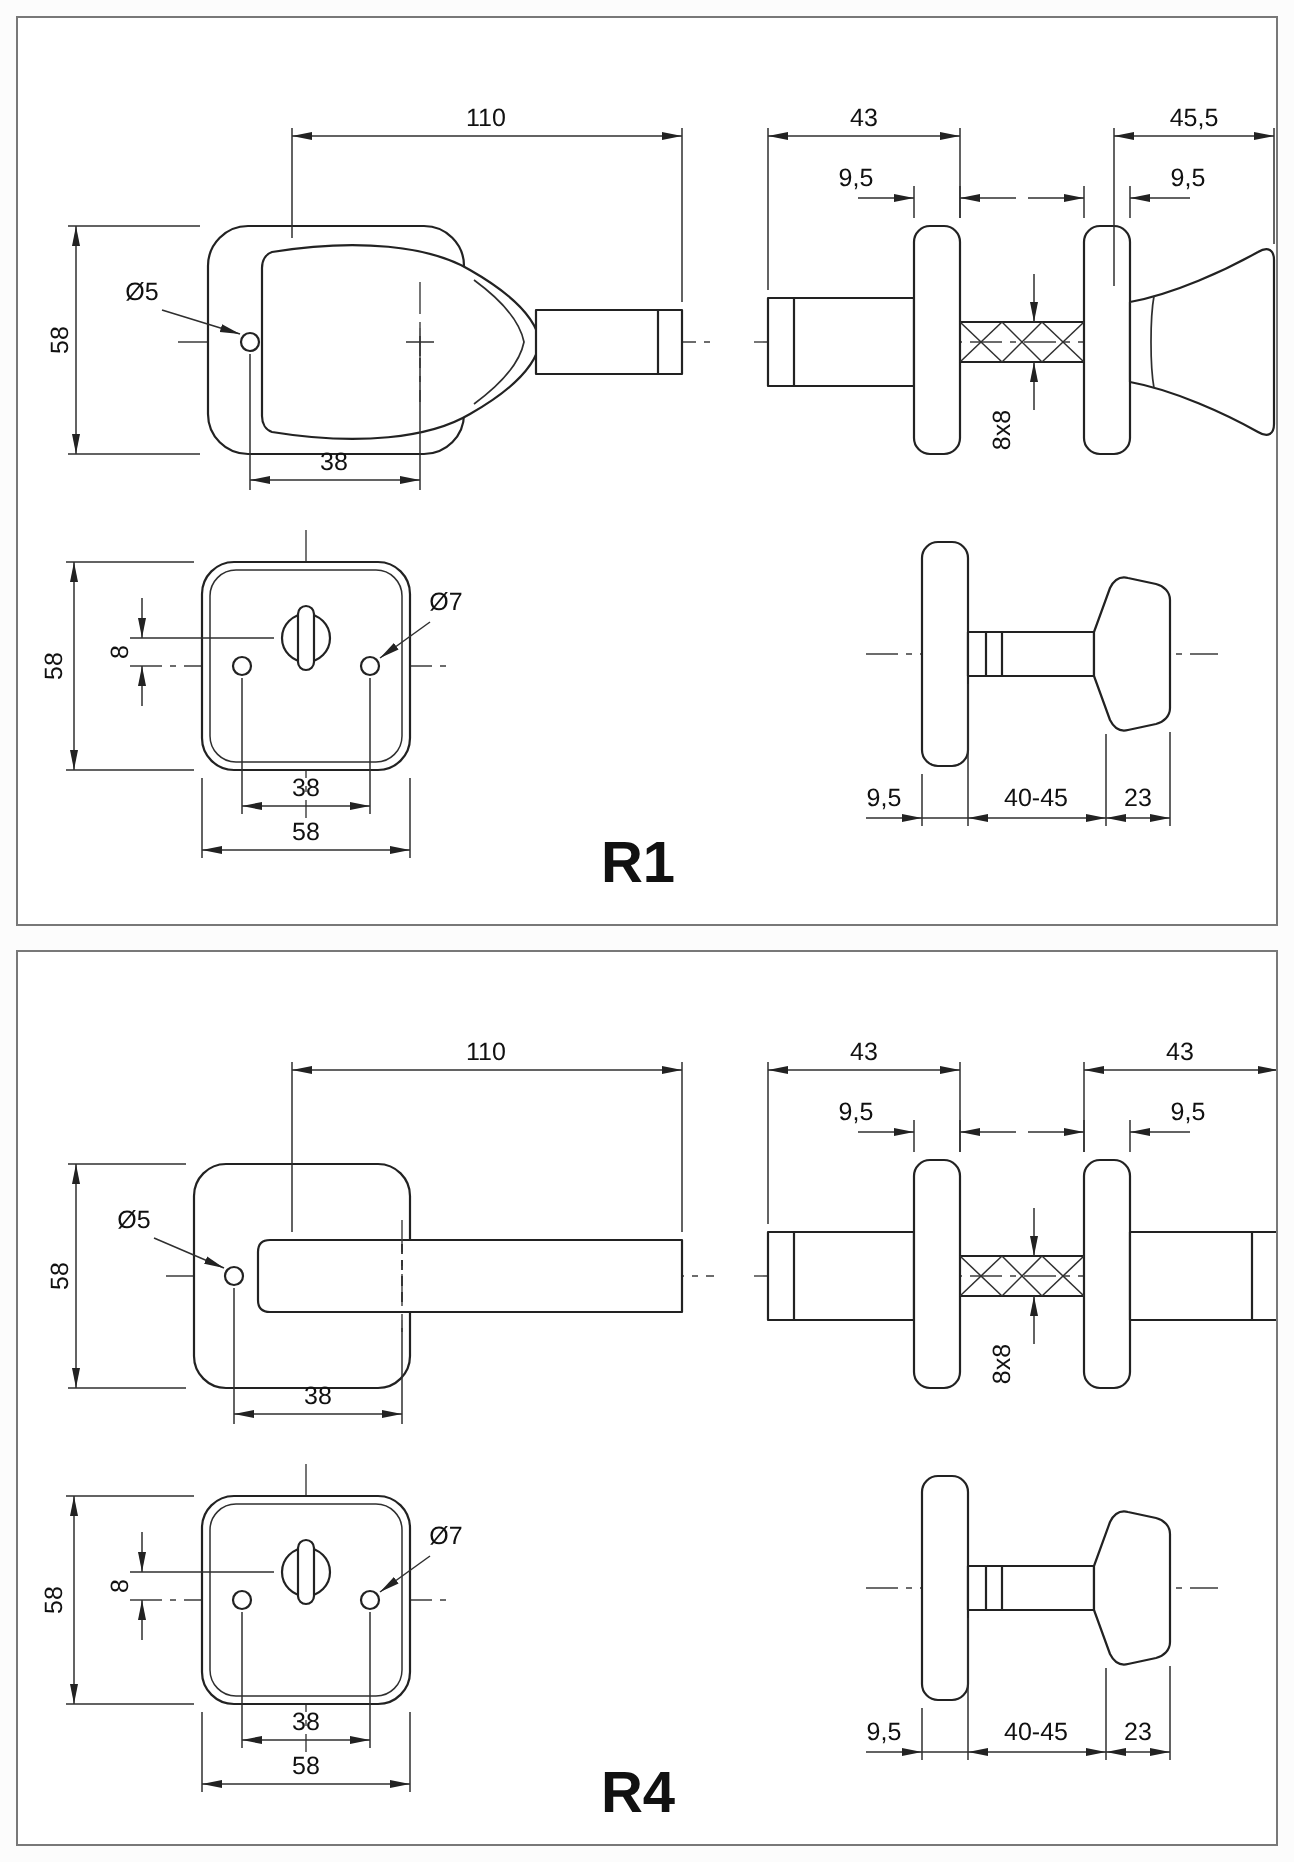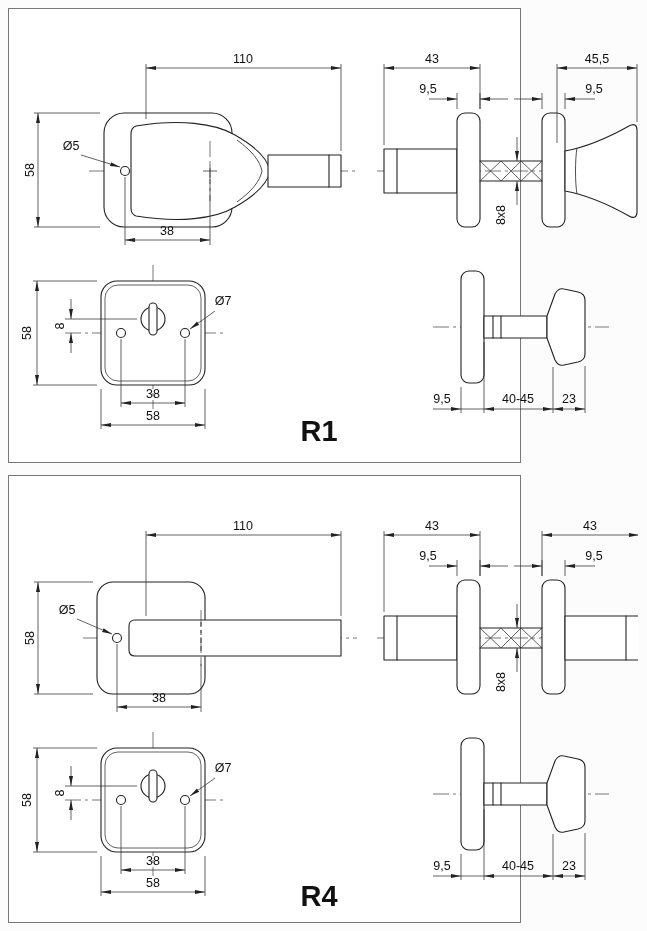--- a/index.html
+++ b/index.html
@@ -4,21 +4,21 @@
 <style>
   * { box-sizing: border-box; }
   html, body { margin: 0; padding: 0; }
   body {
     width: 647px;
     background: #fcfcfc;
     font-family: "Liberation Sans", sans-serif;
   }
   .page { padding: 8px; }
   .panel {
-    width: 513px;
+    width: 631px;
     border: 1px solid #787878;
     background: #ffffff;
     text-decoration: underline;
   }
   .panel + .panel { margin-top: 12px; }
   svg { display: block; }
 
   .outline { fill: #ffffff; stroke: #222222; stroke-width: 1.1; stroke-linejoin: round; }
   .line    { fill: none; stroke: #222222; stroke-width: 1.1; stroke-linecap: round; }
   .innerln { fill: none; stroke: #2e2e2e; stroke-width: 0.85; }

